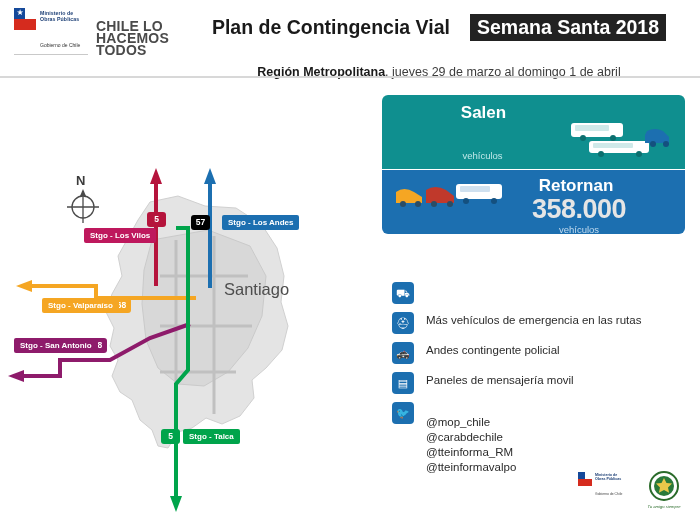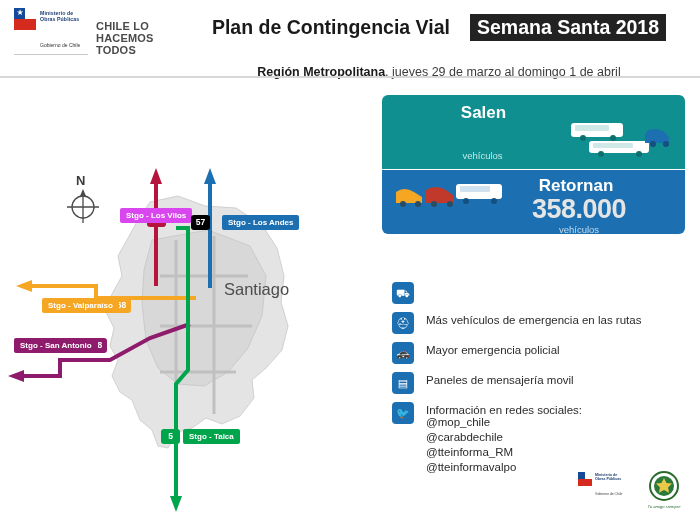--- a/index.html
+++ b/index.html
@@ -78,21 +78,21 @@
   }
   .logo-divider {
     position: absolute;
     left: 0; top: 46px;
     width: 74px; height: 1px;
     background: #c9c9c9;
   }
   .chile-lo {
     position: absolute;
     left: 96px; top: 20px;
-    font-size: 11px;
+    font-size: 14px;
     line-height: 12px;
     font-weight: bold;
     color: #4a4a4a;
     letter-spacing: 0.2px;
   }
   .title-main {
     position: absolute;
     left: 196px; top: 16px;
     width: 486px;
     text-align: center;
@@ -399,21 +399,21 @@
       <svg width="42" height="40" viewBox="0 0 42 40" style="position:absolute;left:0;top:14px;">
         <circle cx="21" cy="20" r="11" fill="none" stroke="#4a4a4a" stroke-width="1.3"></circle>
         <path d="M21 4 L21 36 M5 20 L37 20" stroke="#4a4a4a" stroke-width="1.3"></path>
         <polygon points="21,2 18,9 24,9" fill="#4a4a4a"></polygon>
       </svg>
     </div>
 
     <div class="city-label">Santiago</div>
 
     <div class="shield" style="left:147px; top:132px; background:#b5143c;">5</div>
-    <div class="route-tag" style="left:84px; top:128px; background:#d946ef;margin-left:36px;">Stgo - Los Vilos</div>
+    <div class="route-tag" style="left:84px; top:148px; background:#be185d;">Stgo - Los Vilos</div>
 
     <div class="shield" style="left:191px; top:135px; background:#000000;">57</div>
     <div class="route-tag" style="left:222px; top:135px; background:#1c6fb0;">Stgo - Los Andes</div>
 
     <div class="shield" style="left:112px; top:218px; background:#f5a623;">68</div>
     <div class="route-tag" style="left:42px; top:218px; background:#f5a623;">Stgo - Valparaíso</div>
 
     <div class="shield" style="left:88px; top:258px; background:#8e1b6b;">78</div>
     <div class="route-tag" style="left:14px; top:258px; background:#8e1b6b;text-align:center;">Stgo - San Antonio</div>
 
@@ -463,31 +463,30 @@
       <div class="measure-icon">⛟</div>
     </div>
 
     <div class="measure-row">
       <div class="measure-icon">⛑</div>
       <div class="measure-text">Más vehículos de emergencia en las rutas</div>
     </div>
 
     <div class="measure-row">
       <div class="measure-icon">🚓</div>
-      <div class="measure-text">Mayor emergencia policial</div>
+      <div class="measure-text">Andes contingente policial</div>
     </div>
 
     <div class="measure-row">
       <div class="measure-icon">▤</div>
       <div class="measure-text">Paneles de mensajería movil</div>
     </div>
 
     <div class="measure-row">
       <div class="measure-icon">🐦</div>
-      <div class="measure-text">Información en redes sociales:</div>
     </div>
   </div>
 
   <div class="handles">
     <div>@mop_chile</div>
     <div>@carabdechile</div>
     <div>@tteinforma_RM</div>
     <div>@tteinformavalpo</div>
   </div>
 

